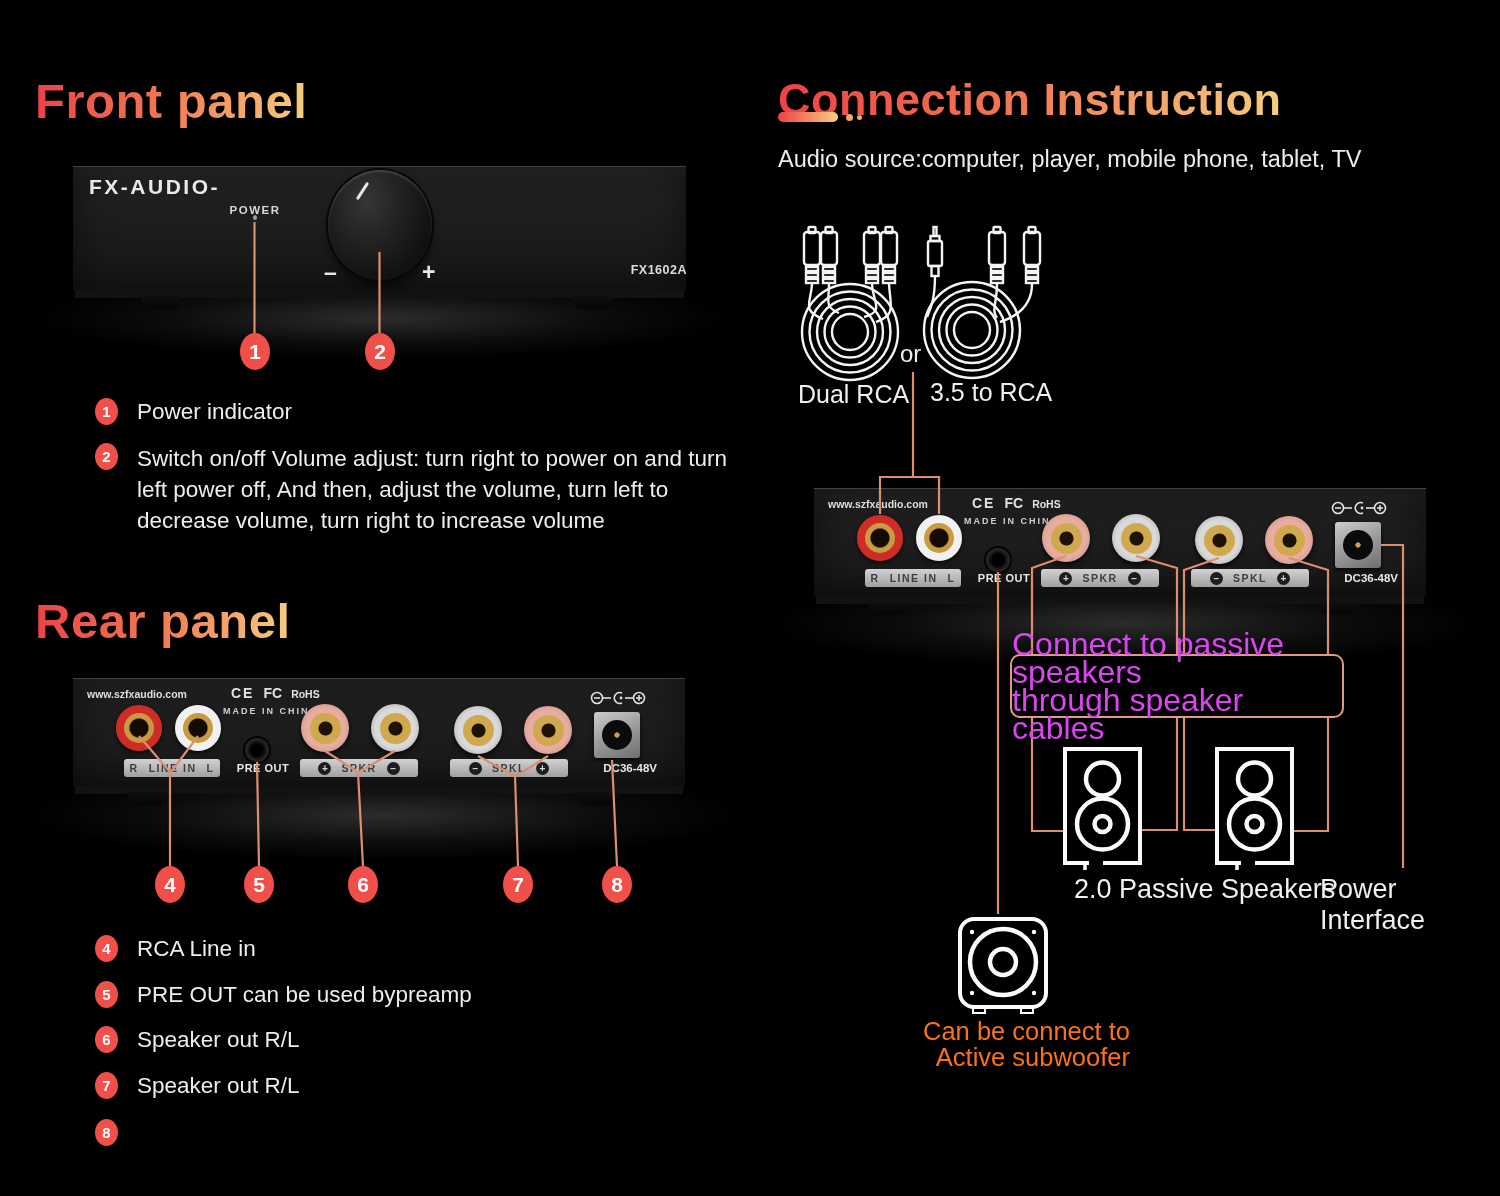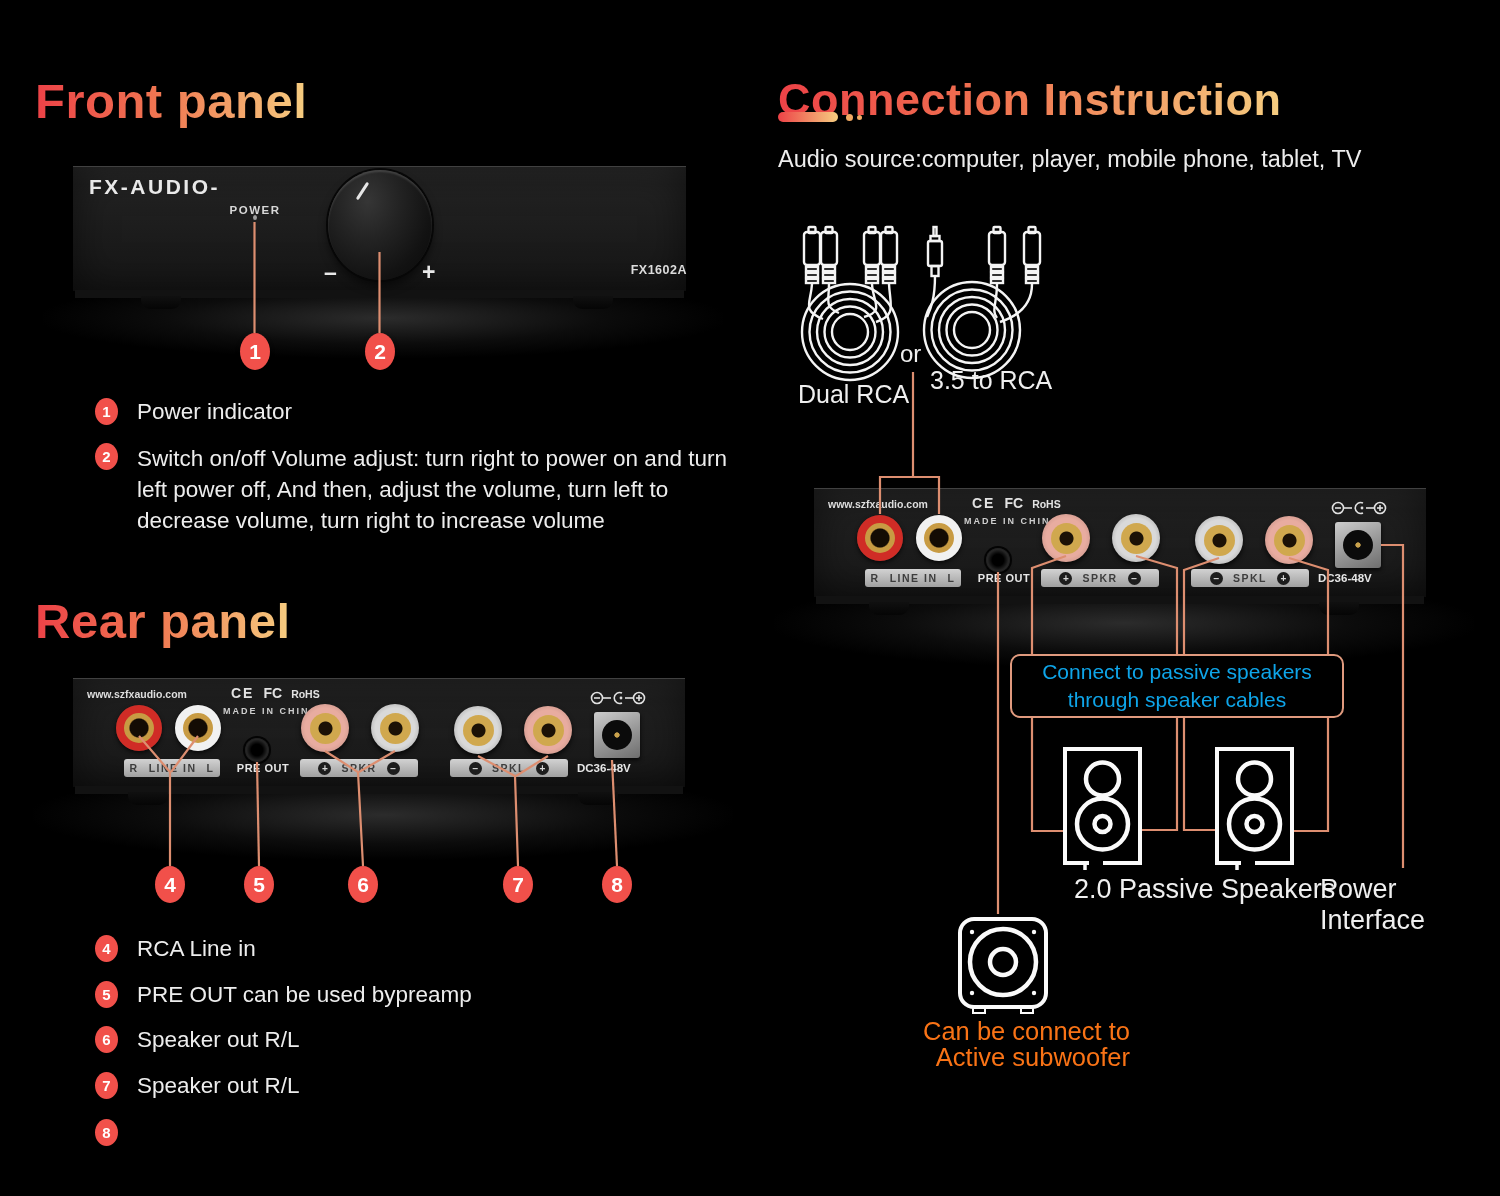--- a/index.html
+++ b/index.html
@@ -88,27 +88,27 @@
     background:linear-gradient(180deg,#d2d2d2,#a0a0a0);color:#3d3d3d;font-size:10.5px;
     font-weight:bold;letter-spacing:1.5px;display:flex;align-items:center;justify-content:center;gap:10px;}
   .pm{width:13px;height:13px;border-radius:50%;background:#1d1d1d;color:#d8d8d8;
     font-size:10px;line-height:13px;text-align:center;letter-spacing:0;font-weight:bold;}
   .dcicon{position:absolute;left:517px;top:12px;}
   .dcjack{position:absolute;left:521px;top:34px;width:46px;height:46px;border-radius:3px;
     background:linear-gradient(155deg,#cdcdcd,#969696 55%,#6e6e6e);
     display:flex;align-items:center;justify-content:center;box-shadow:0 2px 4px rgba(0,0,0,.8);}
   .dcbarrel{width:30px;height:30px;border-radius:50%;
     background:radial-gradient(circle,#caa24c 0 11%,#0b0b0b 14% 70%,#2e2e2e 74% 86%,#0e0e0e 100%);}
-  .dc-label{position:absolute;left:504px;top:84px;width:80px;text-align:left;
+  .dc-label{position:absolute;left:504px;top:84px;width:80px;text-align:right;
     font-size:11.5px;font-weight:bold;color:#e6e6e6;}
   
   #connect-box{position:absolute;left:1010px;top:654px;width:330px;height:60px;border-radius:10px;
     border:2px solid #e09a7e;background:#000;display:flex;flex-direction:column;
     align-items:center;justify-content:center;z-index:6;}
-  #connect-box div{font-size:21px;line-height:28px;color:#0ea5e9;}
+  #connect-box div{font-size:32px;line-height:28px;color:#d946ef;}
   .cable-label{position:absolute;font-size:25px;color:#efefef;}
   #or-label{position:absolute;left:900px;top:340px;font-size:24px;color:#efefef;}
   .big-label{position:absolute;font-size:27px;color:#efefef;}
   .sub-label{position:absolute;width:260px;text-align:right;font-size:25.5px;line-height:26px;color:#f97316;}
   svg.overlay{position:absolute;left:0;top:0;z-index:4;}
   .z5{z-index:5;}
 </style>
 </head>
 <body>
 
@@ -437,21 +437,21 @@
     <circle cx="1034" cy="932" r="2.2" fill="#fafafa" stroke="none"></circle>
     <circle cx="972" cy="993" r="2.2" fill="#fafafa" stroke="none"></circle>
     <circle cx="1034" cy="993" r="2.2" fill="#fafafa" stroke="none"></circle>
     <rect x="973" y="1007" width="12" height="6" stroke-width="2"></rect>
     <rect x="1021" y="1007" width="12" height="6" stroke-width="2"></rect>
   </g>
 </svg>
 
 <div class="cable-label" style="left:798px;top:380px;">Dual RCA</div>
 <div id="or-label">or</div>
-<div class="cable-label" style="left:930px;top:366px;">3.5 to RCA</div>
+<div class="cable-label" style="left:930px;top:378px;">3.5 to RCA</div>
 
 <div id="connect-box">
   <div>Connect to passive speakers</div>
   <div>through speaker cables</div>
 </div>
 
 <div class="big-label z5" style="left:1074px;top:874px;">2.0 Passive Speakers</div>
 <div class="big-label z5" style="left:1320px;top:874px;">Power Interface</div>
 <div class="sub-label z5" style="left:870px;top:1018px;">Can be connect to</div>
 <div class="sub-label z5" style="left:870px;top:1044px;">Active subwoofer</div>

